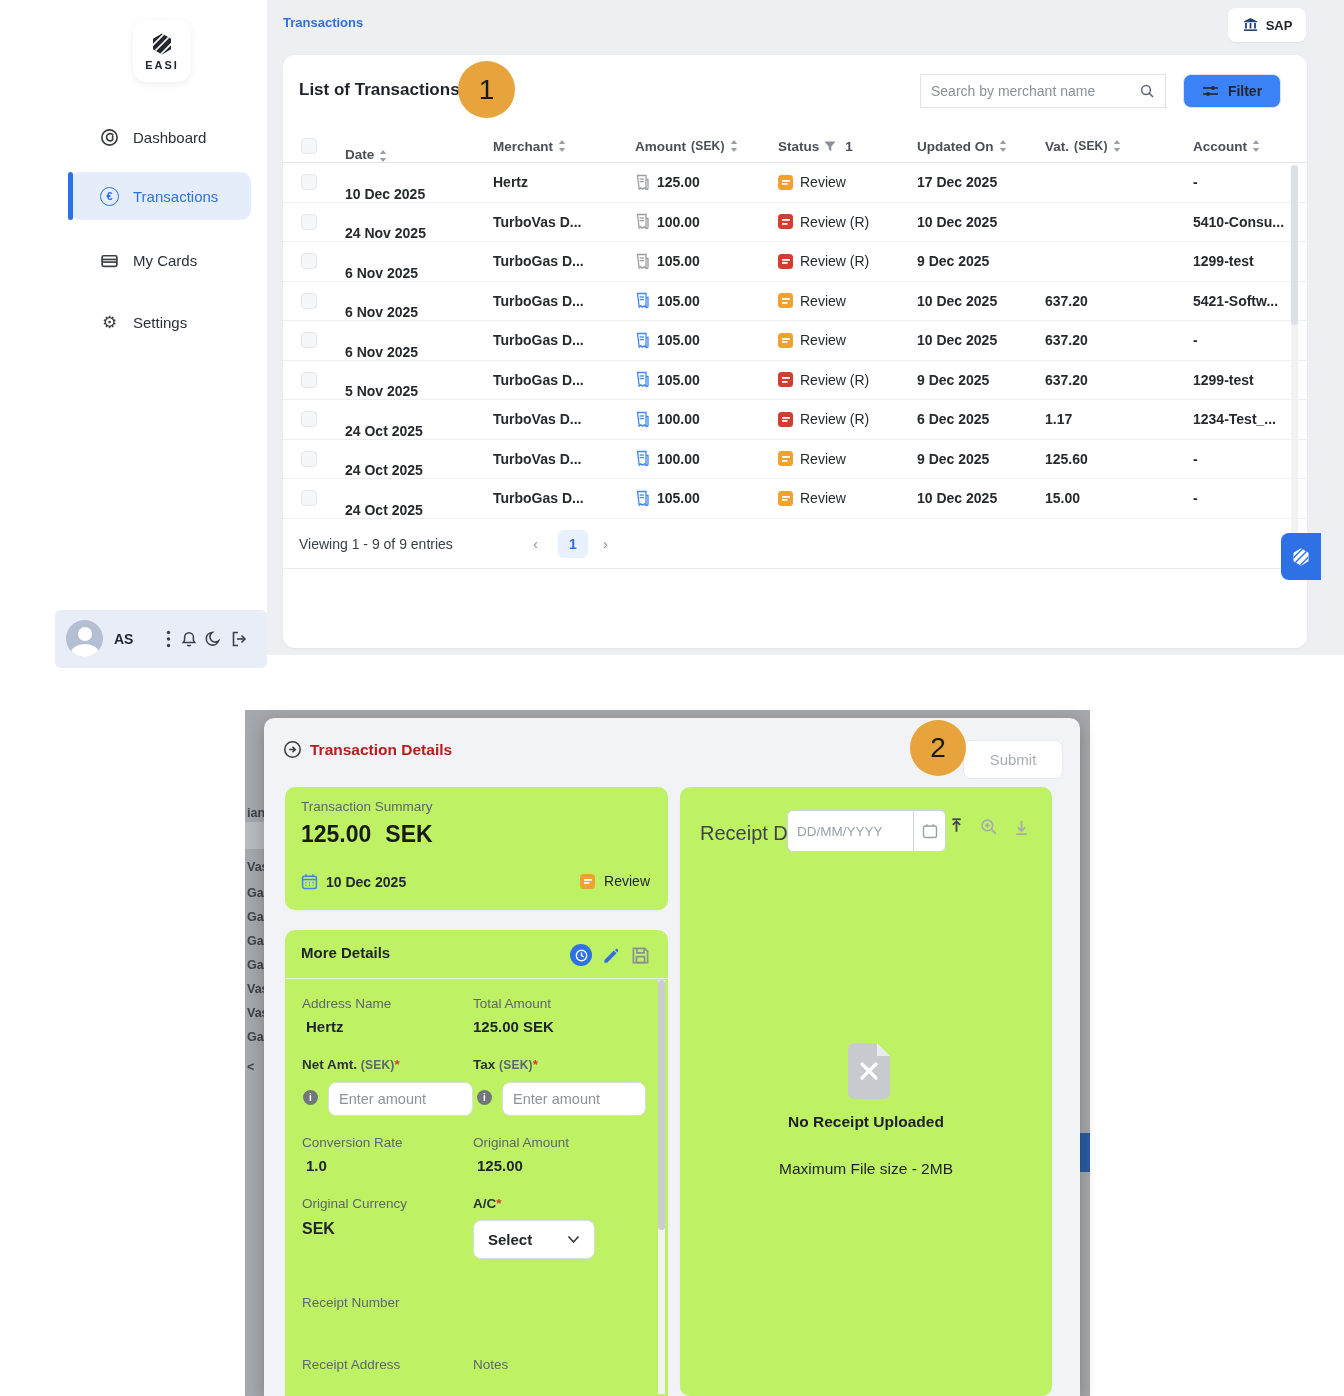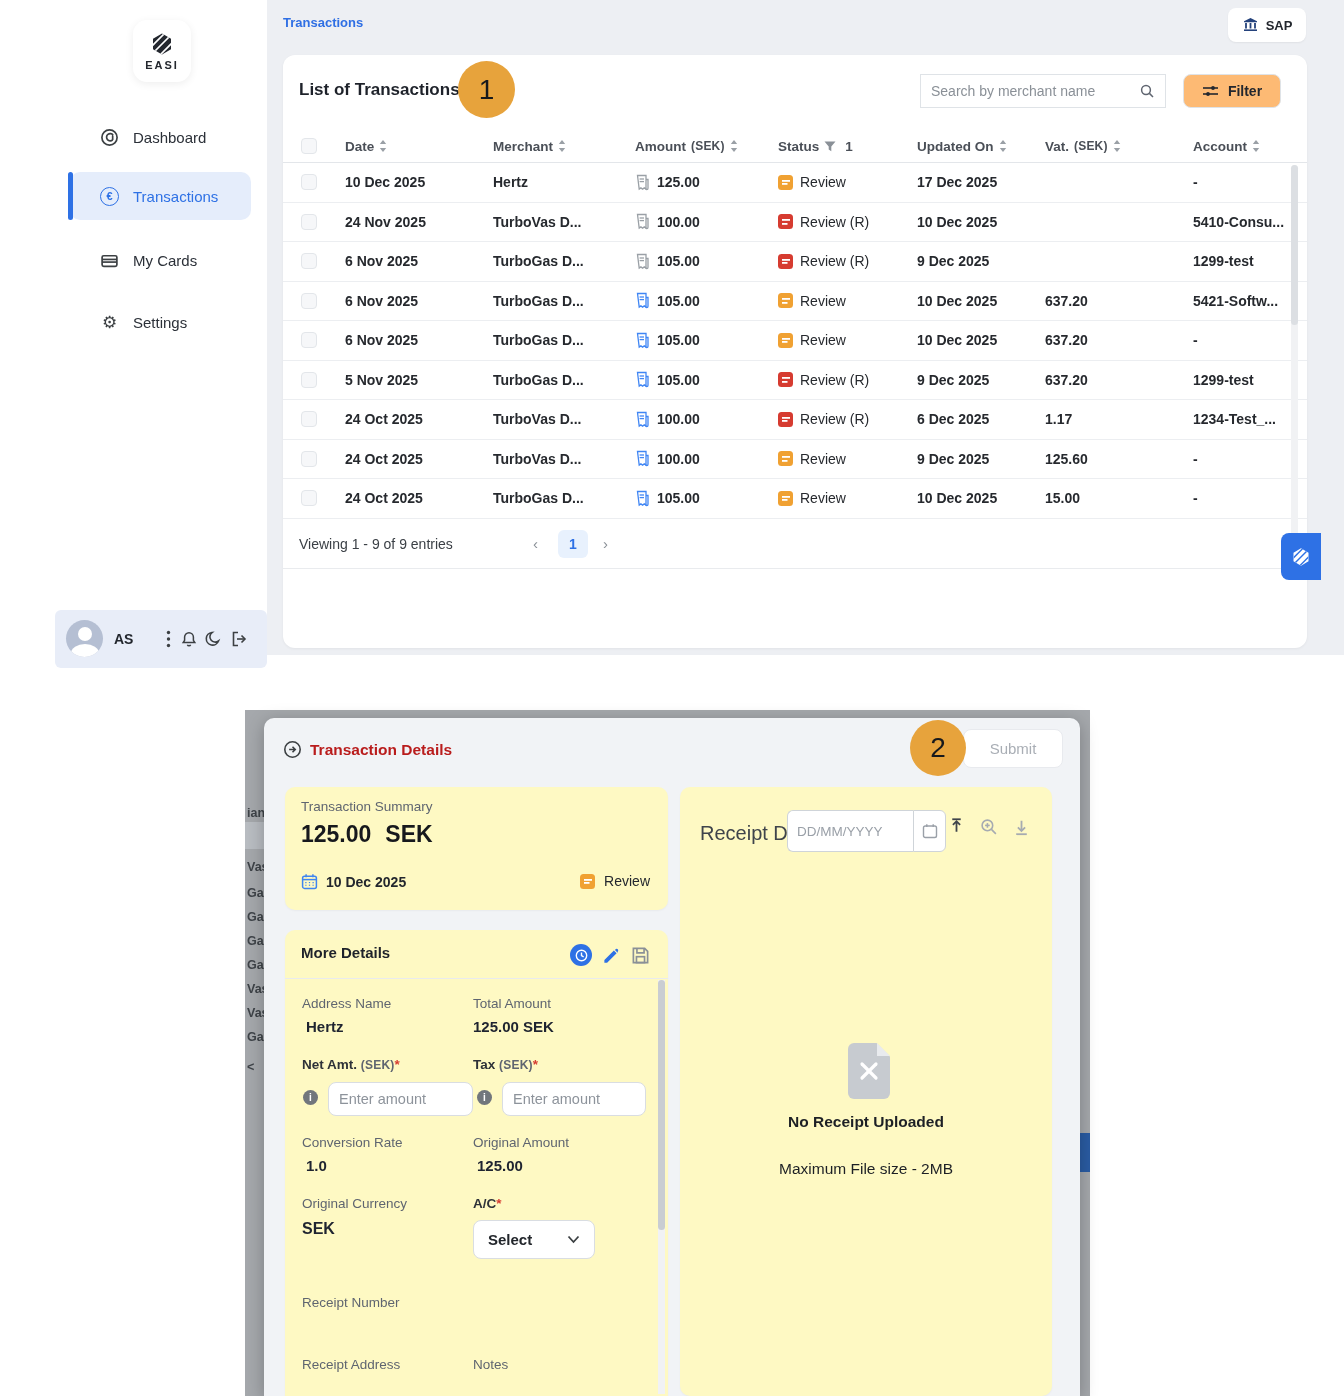--- a/index.html
+++ b/index.html
@@ -42,32 +42,32 @@
     box-shadow:0 1px 3px rgba(0,0,0,.05); }
   .list-title { left:16px; top:25px; font-size:17px; font-weight:700; color:#1e222a; }
   .badge-circle { width:57px; height:57px; border-radius:50%; background:#e7a33c;
     display:flex; align-items:center; justify-content:center; font-size:28px; font-weight:500; color:#17191c; z-index:5; }
   .search-box { left:637px; top:19px; width:246px; height:34px; border:1px solid #dfe3e7; border-radius:0;
     background:#fff; display:flex; align-items:center; padding:0 10px; }
   .search-box input { border:none; outline:none; flex:1; font-size:14px; color:#3c4043; background:transparent;
     font-family:"Liberation Sans", sans-serif; }
   .search-box input::placeholder { color:#8a9097; }
   .filter-btn { left:900px; top:19px; width:98px; height:34px; border:1px solid #dfe3e7; border-radius:8px;
-    background:#fdba74; display:flex; align-items:center; justify-content:center; gap:9px;
+    background:#3b82f6; display:flex; align-items:center; justify-content:center; gap:9px;
     font-size:14px; font-weight:600; color:#23272e; }
 
   .thead { left:0; top:75px; width:1024px; height:33px; border-bottom:1px solid #e3e6ea; }
   .hcell { position:absolute; top:0; height:100%; display:flex; align-items:center; gap:5px;
     font-size:13.5px; font-weight:600; color:#4a4f57; }
   .sub { font-size:12px; font-weight:600; letter-spacing:.2px; }
   .trow { position:relative; width:1024px; height:39.5px; border-bottom:1px solid #eceef1; }
   .rows-wrap { left:0; top:108px; width:1024px; }
   .cell { position:absolute; top:0; height:100%; display:flex; align-items:center; gap:7px;
     font-size:14px; font-weight:600; color:#26292e; }
-  .c-check { left:18px; } .c-date { left:62px; } .c-merch { left:210px; } .c-amt { left:352px; }
+  .c-check { left:18px; } .c-date { left:62px;align-items:flex-end; } .c-merch { left:210px; } .c-amt { left:352px; }
   .c-status { left:495px; } .c-upd { left:634px; } .c-vat { left:762px; } .c-acct { left:910px; }
   .checkbox { width:16px; height:16px; border:1px solid #e3e6ea; background:#f6f7f9; border-radius:4px; }
   .ricon { width:15px; height:17px; display:flex; }
   .ricon.gray { color:#9aa0a6; } .ricon.blue { color:#4086f4; }
   .sdoc { width:15px; height:15px; border-radius:3.5px; background-repeat:no-repeat;
     background-image:linear-gradient(#fff,#fff),linear-gradient(#fff,#fff);
     background-size:8px 1.8px,5.5px 1.8px; background-position:3.5px 5px,3.5px 8.6px; }
   .sdoc.orange { background-color:#f0a132; } .sdoc.red { background-color:#d63b30; }
 
   .pag-row { left:0; top:468px; width:1024px; height:44px; }
@@ -86,24 +86,24 @@
   
   .backdrop { left:245px; top:710px; width:845px; height:686px; background:#a5a8ac; }
   .frag { position:absolute; left:2px; width:20px; font-size:12.5px; font-weight:600; color:#3e4348; white-space:nowrap; }
   .strip-band { position:absolute; left:0; top:112px; width:19px; height:27px; background:#b9bdc2; }
   .strip-blue { position:absolute; right:0; top:423px; width:10px; height:39px; background:#2a5ca3; }
 
   .modal { left:264px; top:718px; width:816px; height:678px; background:#f1f3f6; border-radius:10px 10px 0 0;
     box-shadow:0 4px 18px rgba(0,0,0,.25); }
   .modal-title-row { left:19px; top:22px; display:flex; align-items:center; gap:8px; }
   .modal-title { font-size:15.5px; font-weight:600; color:#b91c1c; }
-  .submit-btn { left:699px; top:11px; width:100px; height:39px; background:#fff; border:1px solid #e8eaee;
+  .submit-btn { left:699px; top:22px; width:100px; height:39px; background:#fff; border:1px solid #e8eaee;
     border-radius:8px; display:flex; align-items:center; justify-content:center;
     font-size:15px; font-weight:500; color:#a9aeb5; }
-  .mcard { position:absolute; background:#fef9c3; border-radius:10px; box-shadow:0 1px 2px rgba(0,0,0,.04); }
+  .mcard { position:absolute; background:#bef264; border-radius:10px; box-shadow:0 1px 2px rgba(0,0,0,.04); }
   .sum-card { left:21px; top:69px; width:383px; height:123px; }
   .sum-label { position:absolute; left:16px; top:12px; font-size:13.5px; font-weight:500; color:#5f6570; }
   .sum-amount { position:absolute; left:16px; top:34px; font-size:23px; font-weight:700; color:#17191d; display:flex; gap:14px; }
   .sum-date { position:absolute; left:16px; top:86px; display:flex; align-items:center; gap:8px;
     font-size:14px; font-weight:600; color:#23272e; }
   .sum-status { position:absolute; right:18px; top:86px; display:flex; align-items:center; gap:9px;
     font-size:14px; font-weight:500; color:#23272e; }
 
   .det-card { left:21px; top:212px; width:383px; height:466px; border-radius:10px 10px 0 0; }
   .det-head { position:absolute; left:16px; top:14px; font-size:15px; font-weight:700; color:#1e222a; }

